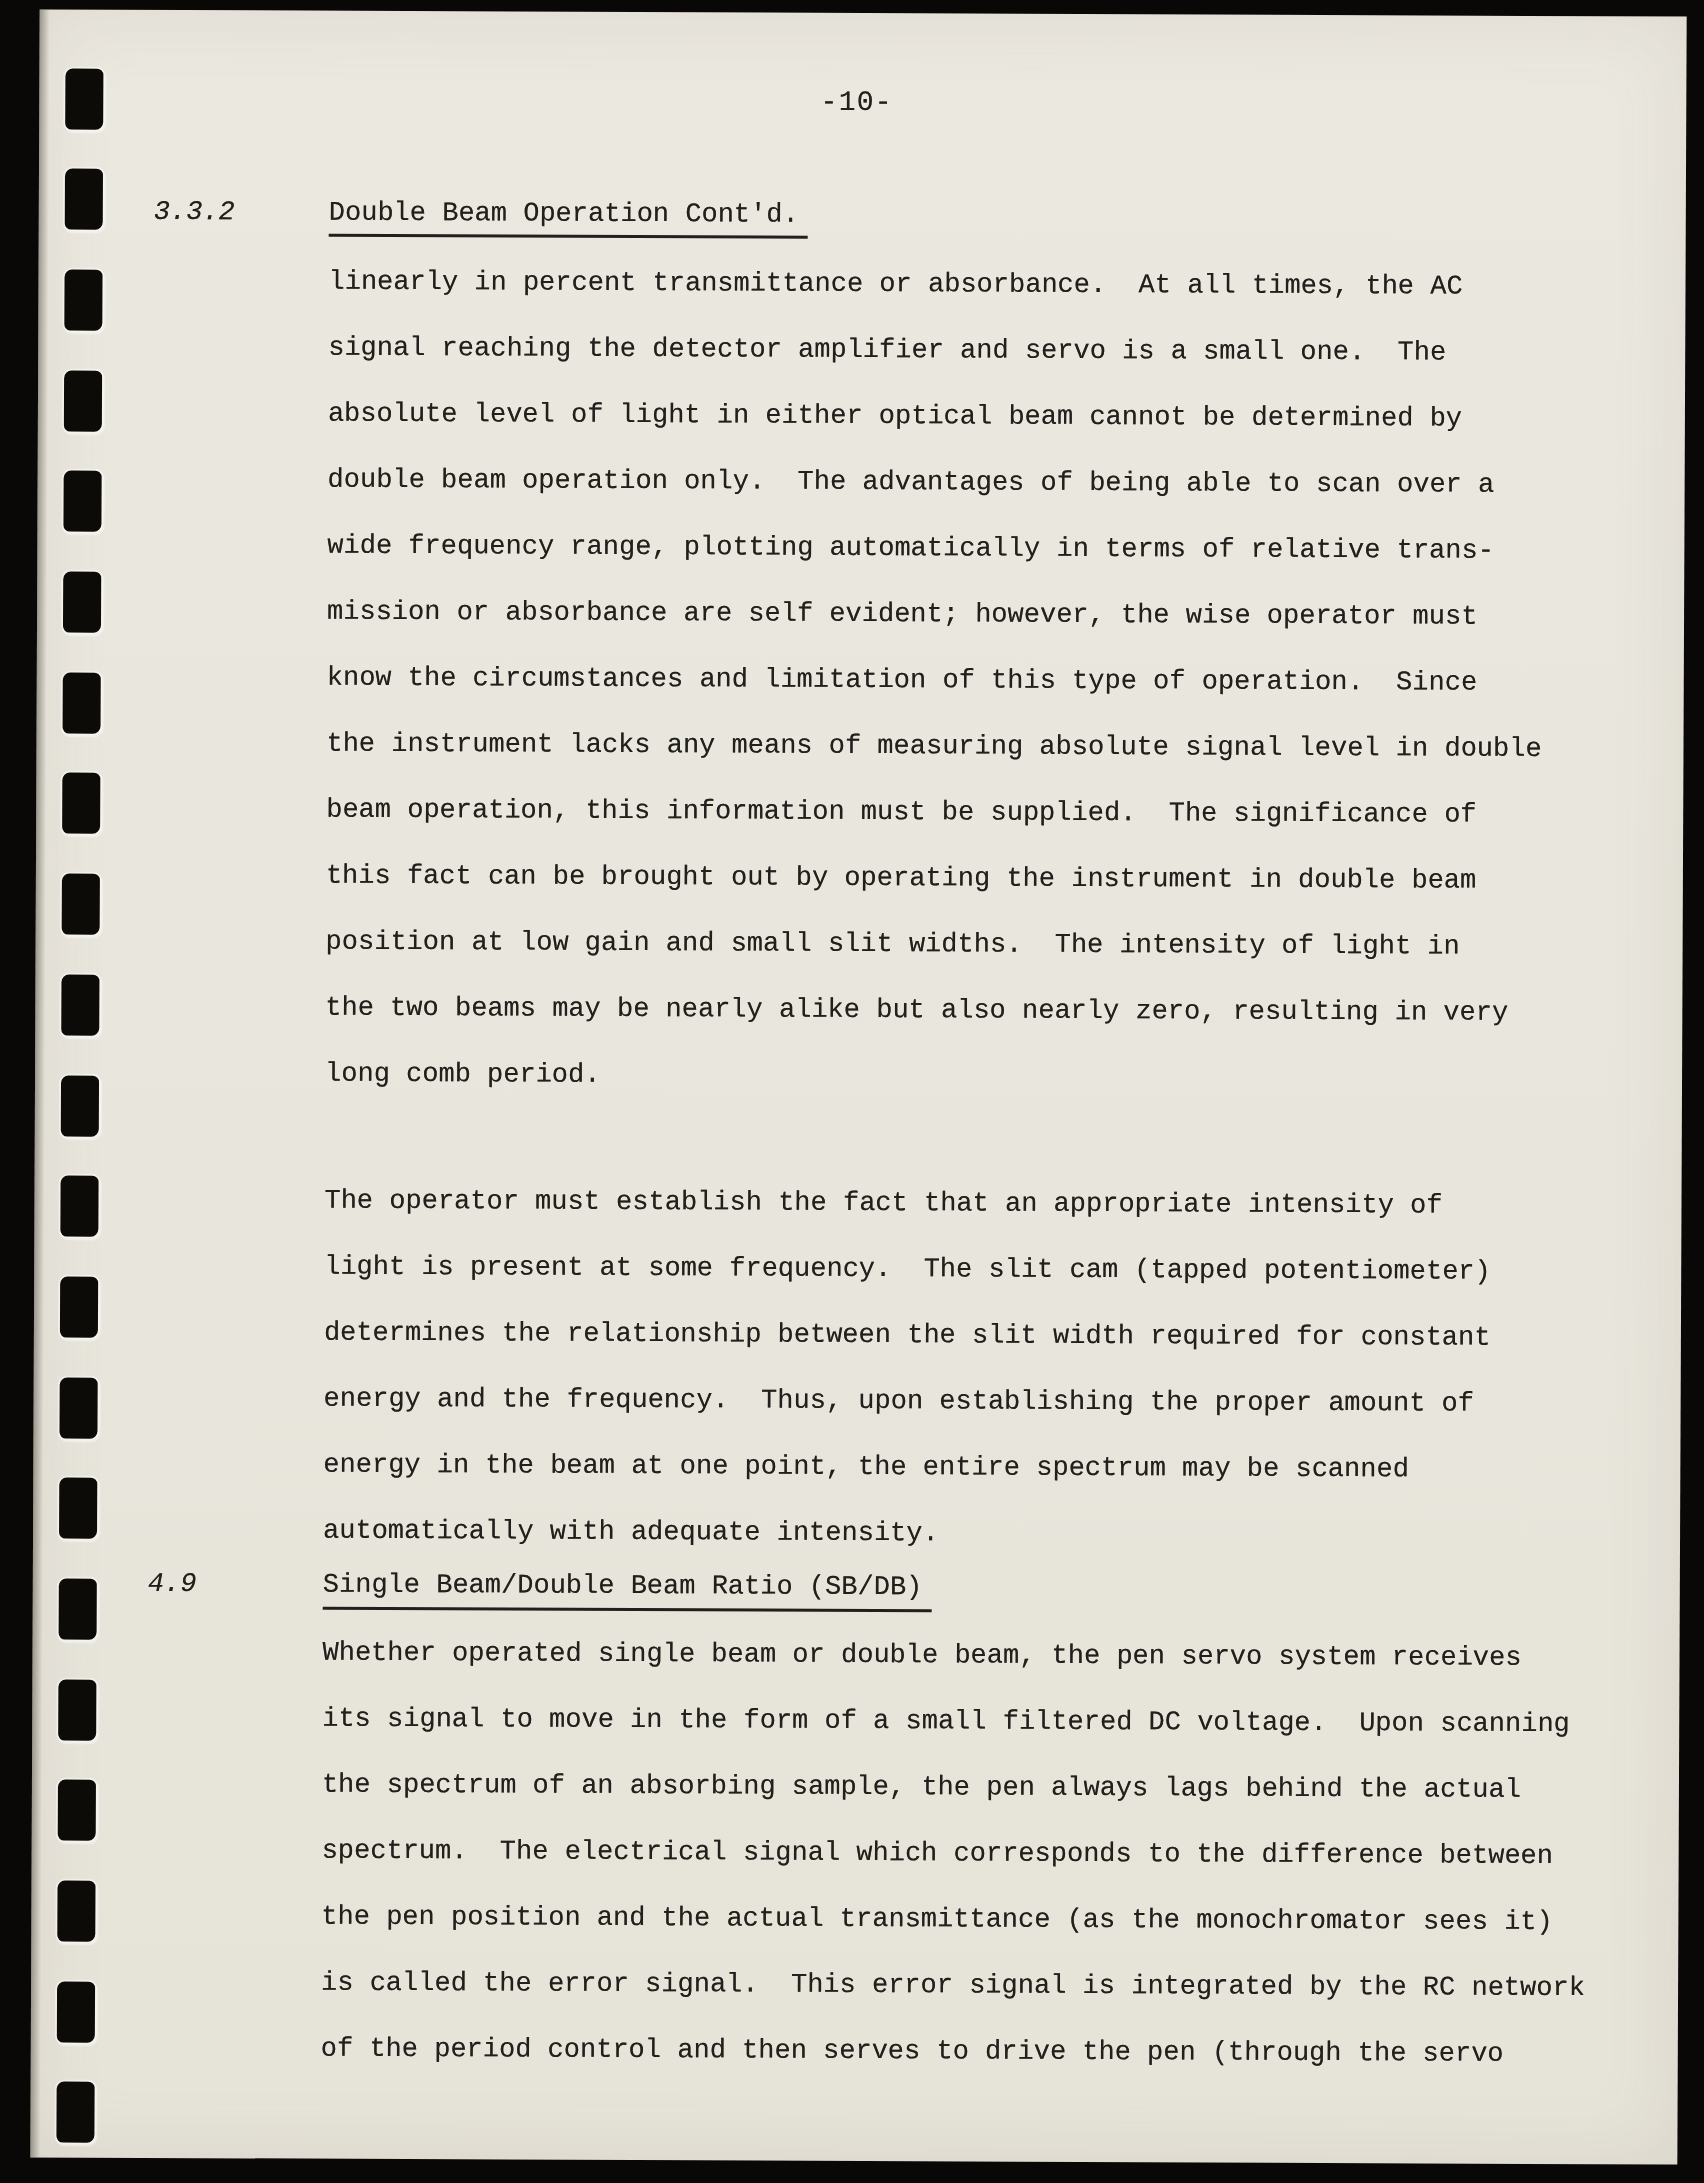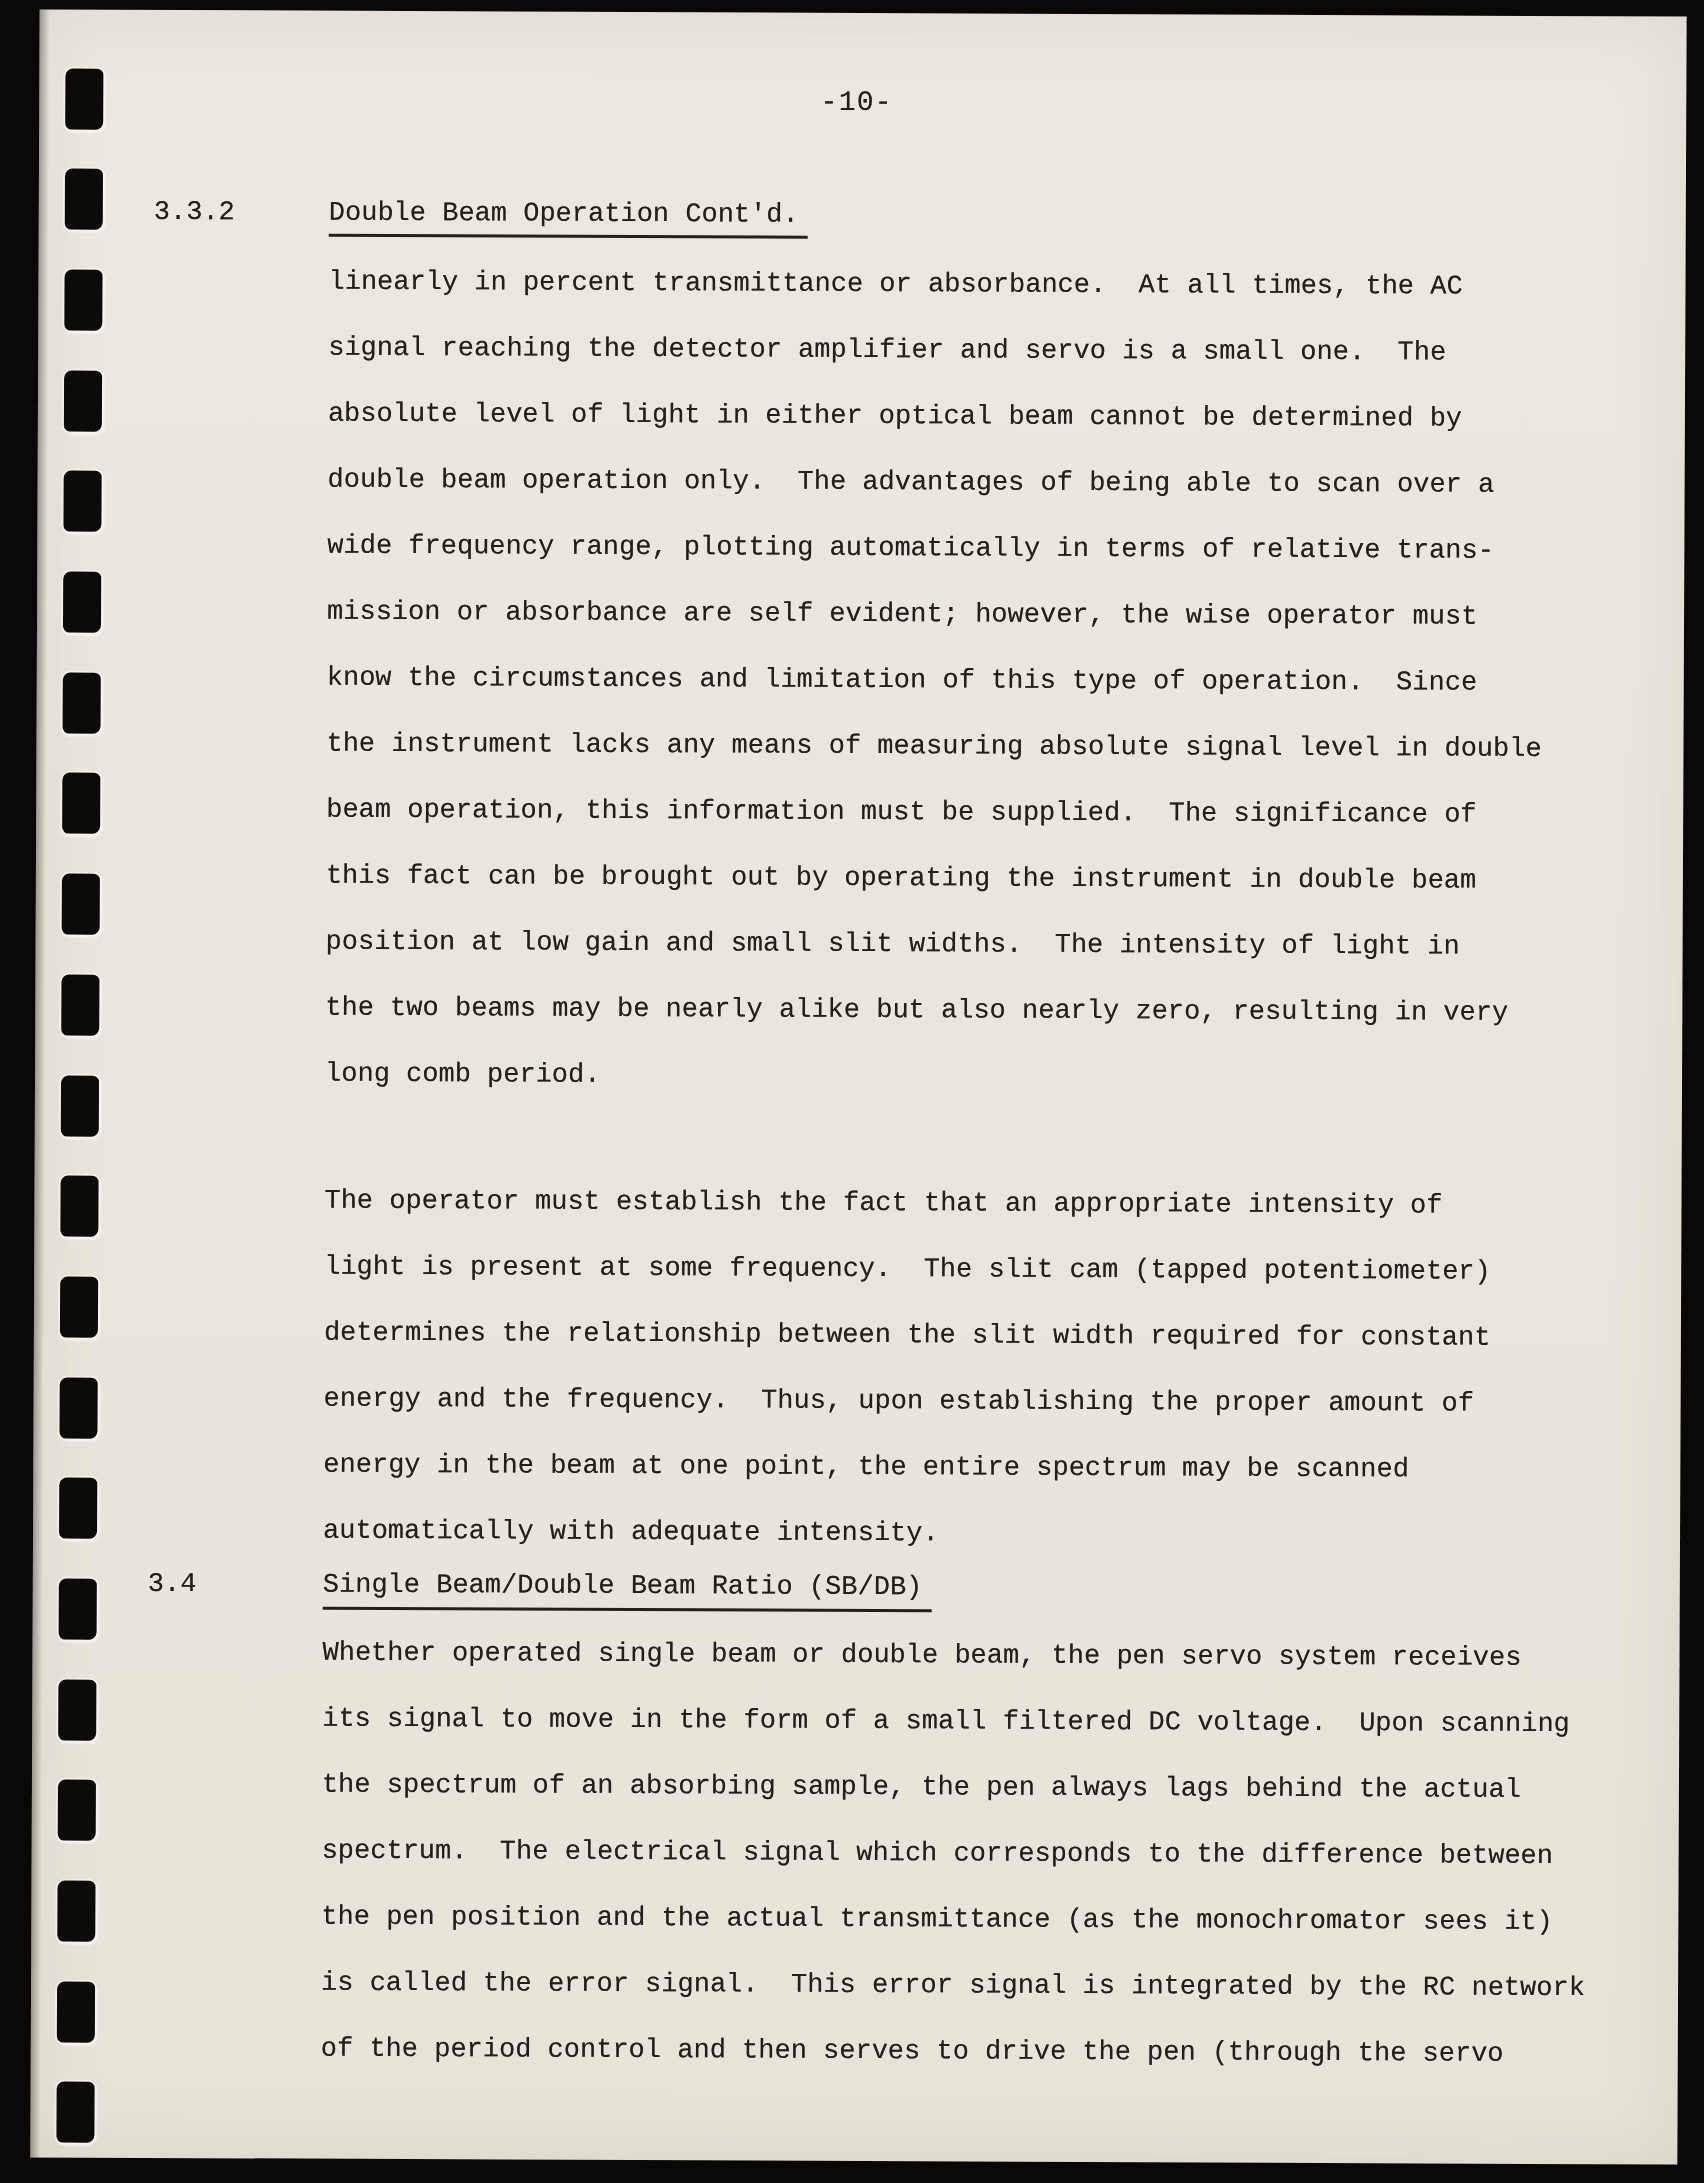--- a/index.html
+++ b/index.html
@@ -53,21 +53,21 @@
     letter-spacing:1.3px;
     white-space:pre;
   }
   .sec-row{
     display:flex;
     align-items:flex-start;
     line-height:29px;
   }
   .sec-row.first{margin-top:82px;}
   .sec-row.second{margin-top:7.6px;}
-  .sec-num{width:175px; flex:0 0 175px; white-space:pre;}
+  .sec-num{width:175px; flex:0 0 175px; white-space:pre;font-style:italic;}
   .sec-heading{
     display:inline-block;
     padding-bottom:6.4px;
     padding-right:9px;
     border-bottom:3.2px solid var(--ink);
     white-space:pre;
   }
   .para{margin-left:175px;}
   .para .line{
     line-height:66px;
@@ -133,21 +133,21 @@
     <div class="para p2">
       <div class="line">The operator must establish the fact that an appropriate intensity of</div>
       <div class="line">light is present at some frequency.  The slit cam (tapped potentiometer)</div>
       <div class="line">determines the relationship between the slit width required for constant</div>
       <div class="line">energy and the frequency.  Thus, upon establishing the proper amount of</div>
       <div class="line">energy in the beam at one point, the entire spectrum may be scanned</div>
       <div class="line">automatically with adequate intensity.</div>
     </div>
 
     <div class="sec-row second">
-      <span class="sec-num">3.4</span>
+      <span class="sec-num">4.9</span>
       <span class="sec-heading">Single Beam/Double Beam Ratio (SB/DB)</span>
     </div>
 
     <div class="para p3">
       <div class="line">Whether operated single beam or double beam, the pen servo system receives</div>
       <div class="line">its signal to move in the form of a small filtered DC voltage.  Upon scanning</div>
       <div class="line">the spectrum of an absorbing sample, the pen always lags behind the actual</div>
       <div class="line">spectrum.  The electrical signal which corresponds to the difference between</div>
       <div class="line">the pen position and the actual transmittance (as the monochromator sees it)</div>
       <div class="line">is called the error signal.  This error signal is integrated by the RC network</div>

